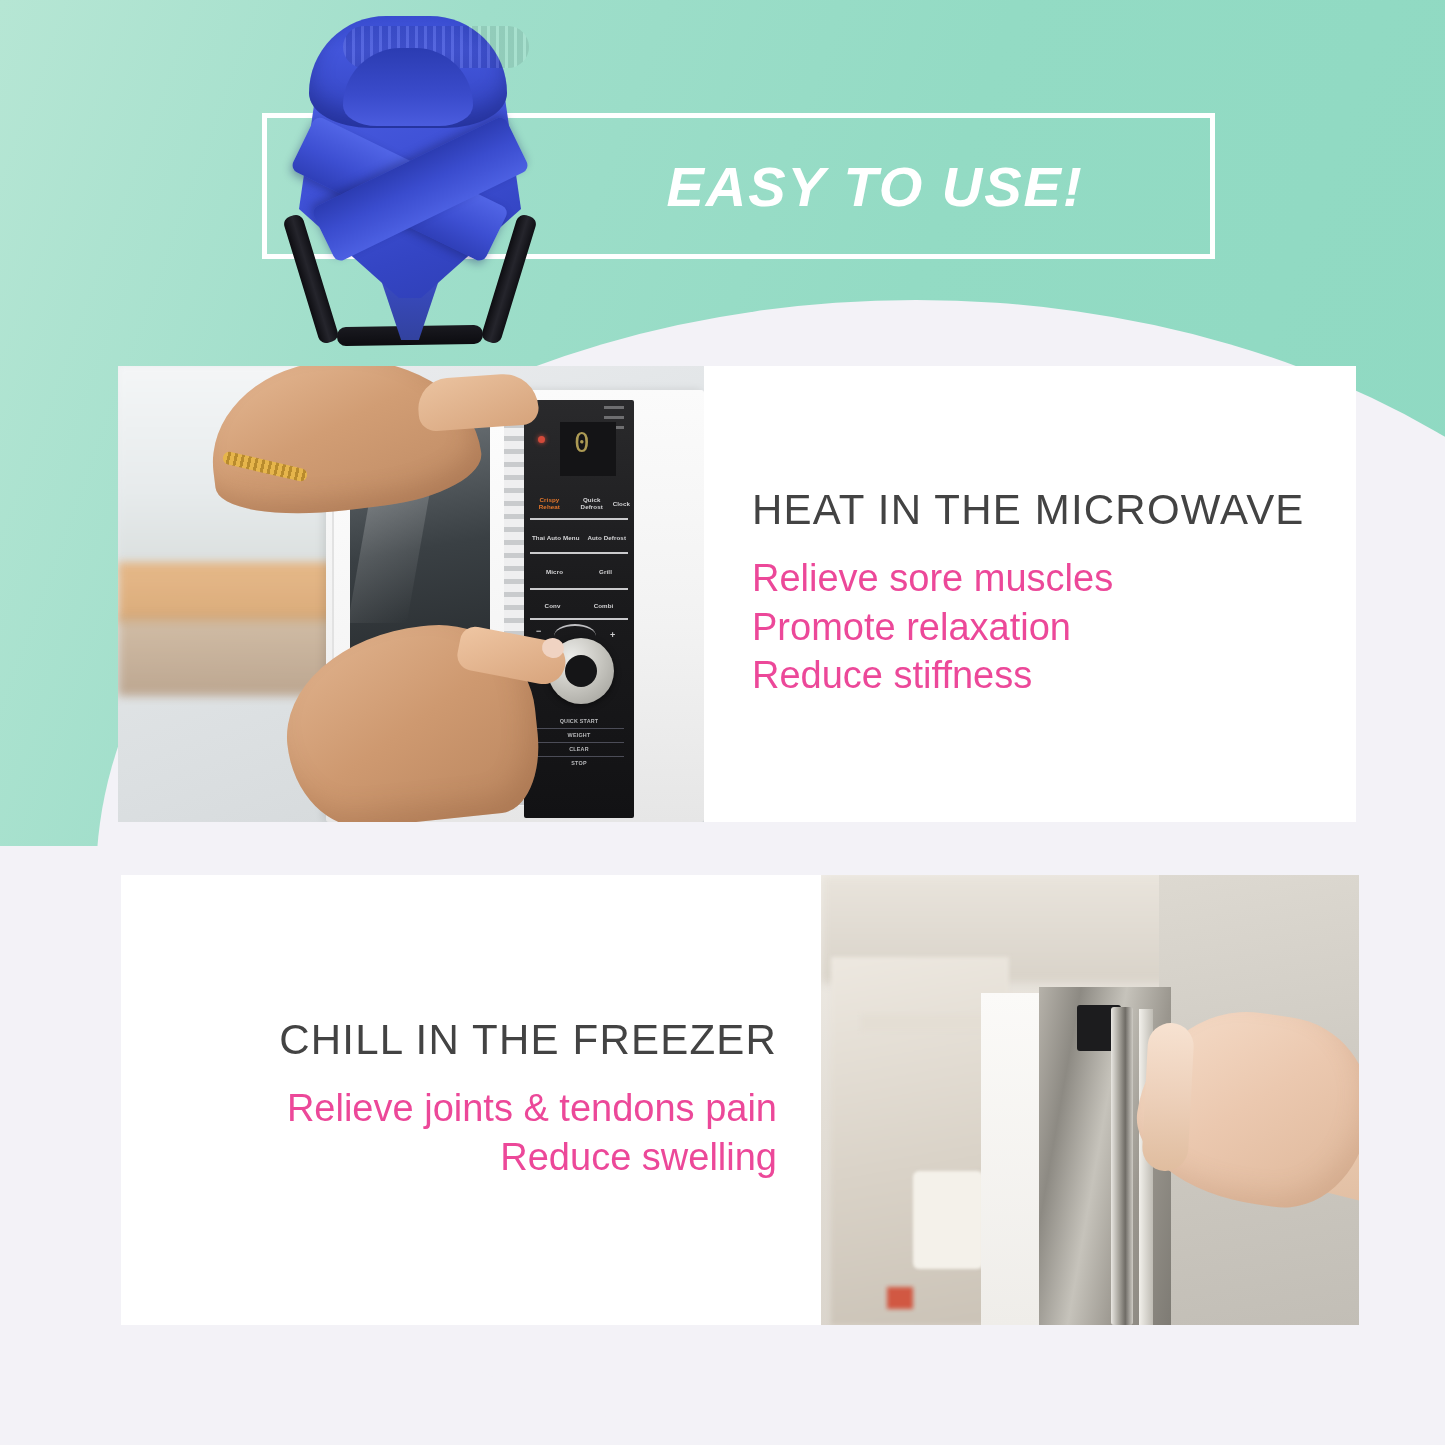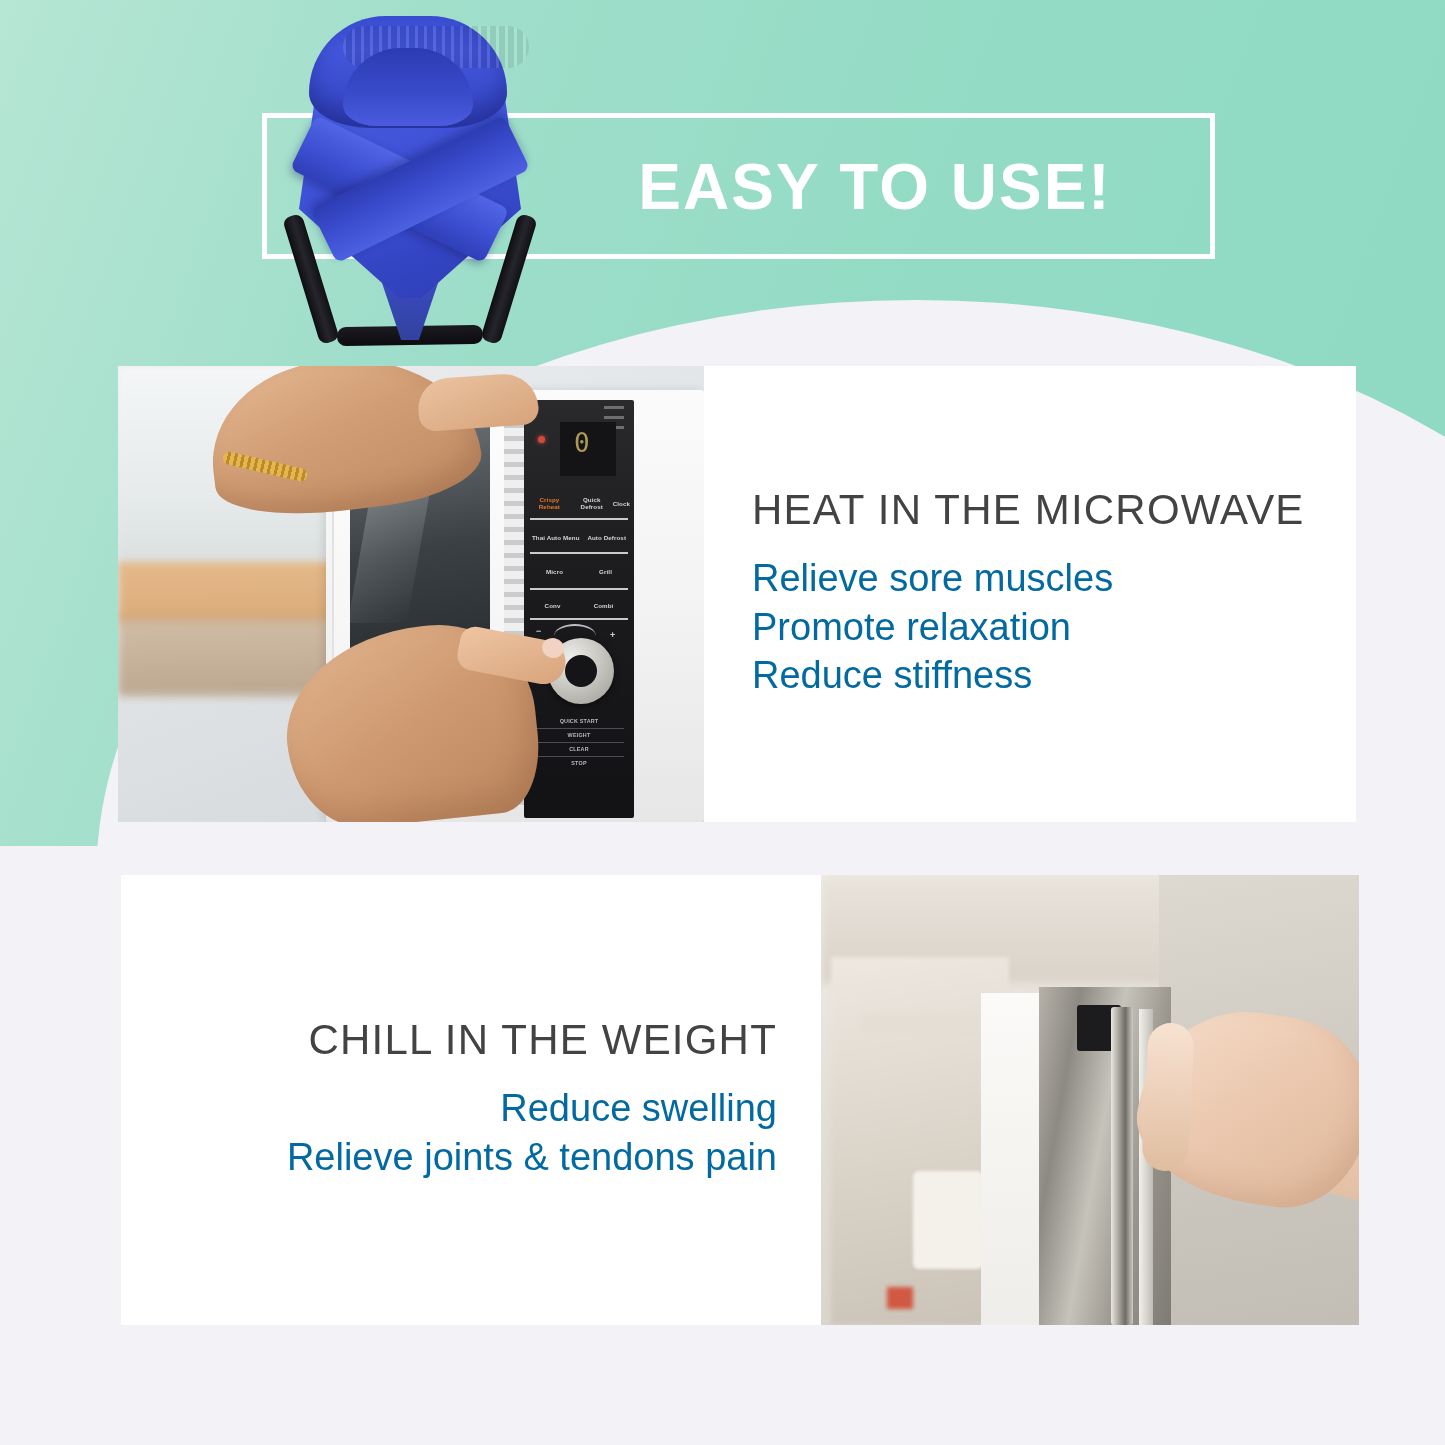--- a/index.html
+++ b/index.html
@@ -41,26 +41,27 @@
     width: 953px; height: 146px;
     border: 5px solid #FFFFFF;
   }
 
   .hero-title {
     position: absolute;
     left: 555px; top: 126px;
     width: 640px; height: 122px;
     display: flex; align-items: center; justify-content: center;
     color: #FFFFFF;
-    font-size: 64px;
+    font-size: 56px;
     font-weight: bold;
     letter-spacing: 2px;
     line-height: 1;
     white-space: nowrap;
     font-family: "Liberation Sans", sans-serif;
+    font-style: italic;
   }
 
   
   .product-photo {
     position: absolute;
     left: 281px; top: 8px;
     width: 258px; height: 352px;
   }
   .pw-collar {
     position: absolute;
@@ -160,21 +161,21 @@
     color: #434343;
     font-size: 42px;
     font-weight: normal;
     letter-spacing: 1.2px;
     line-height: 1.05;
     margin-bottom: 22px;
     white-space: nowrap;
   }
   .bullet-list { list-style: none; }
   .bullet-list li {
-    color: #0369a1;
+    color: #ec4899;
     font-size: 38px;
     font-weight: 300;
     line-height: 1.28;
     white-space: nowrap;
   }
 
   
   .mw {
     position: absolute; inset: 0;
     background: linear-gradient(160deg, #EDEEF0 0%, #E4E7E9 30%, #DCE0E2 60%, #D2D6D8 100%);
@@ -511,24 +512,24 @@
         <li>Relieve sore muscles</li>
         <li>Promote relaxation</li>
         <li>Reduce stiffness</li>
       </ul>
     </div>
   </div>
 
   <div class="card" id="card-freezer">
 
     <div class="card-text">
-      <div class="card-heading">CHILL IN THE WEIGHT</div>
+      <div class="card-heading">CHILL IN THE FREEZER</div>
       <ul class="bullet-list">
+        <li>Relieve joints &amp; tendons pain</li>
         <li>Reduce swelling</li>
-        <li>Relieve joints &amp; tendons pain</li>
       </ul>
     </div>
 
     <div class="card-photo">
       <div class="fz">
         <div class="fz-blur-top"></div>
         <div class="fz-interior"></div>
         <div class="fz-shelf"></div>
         <div class="fz-bin"></div>
         <div class="fz-red"></div>

